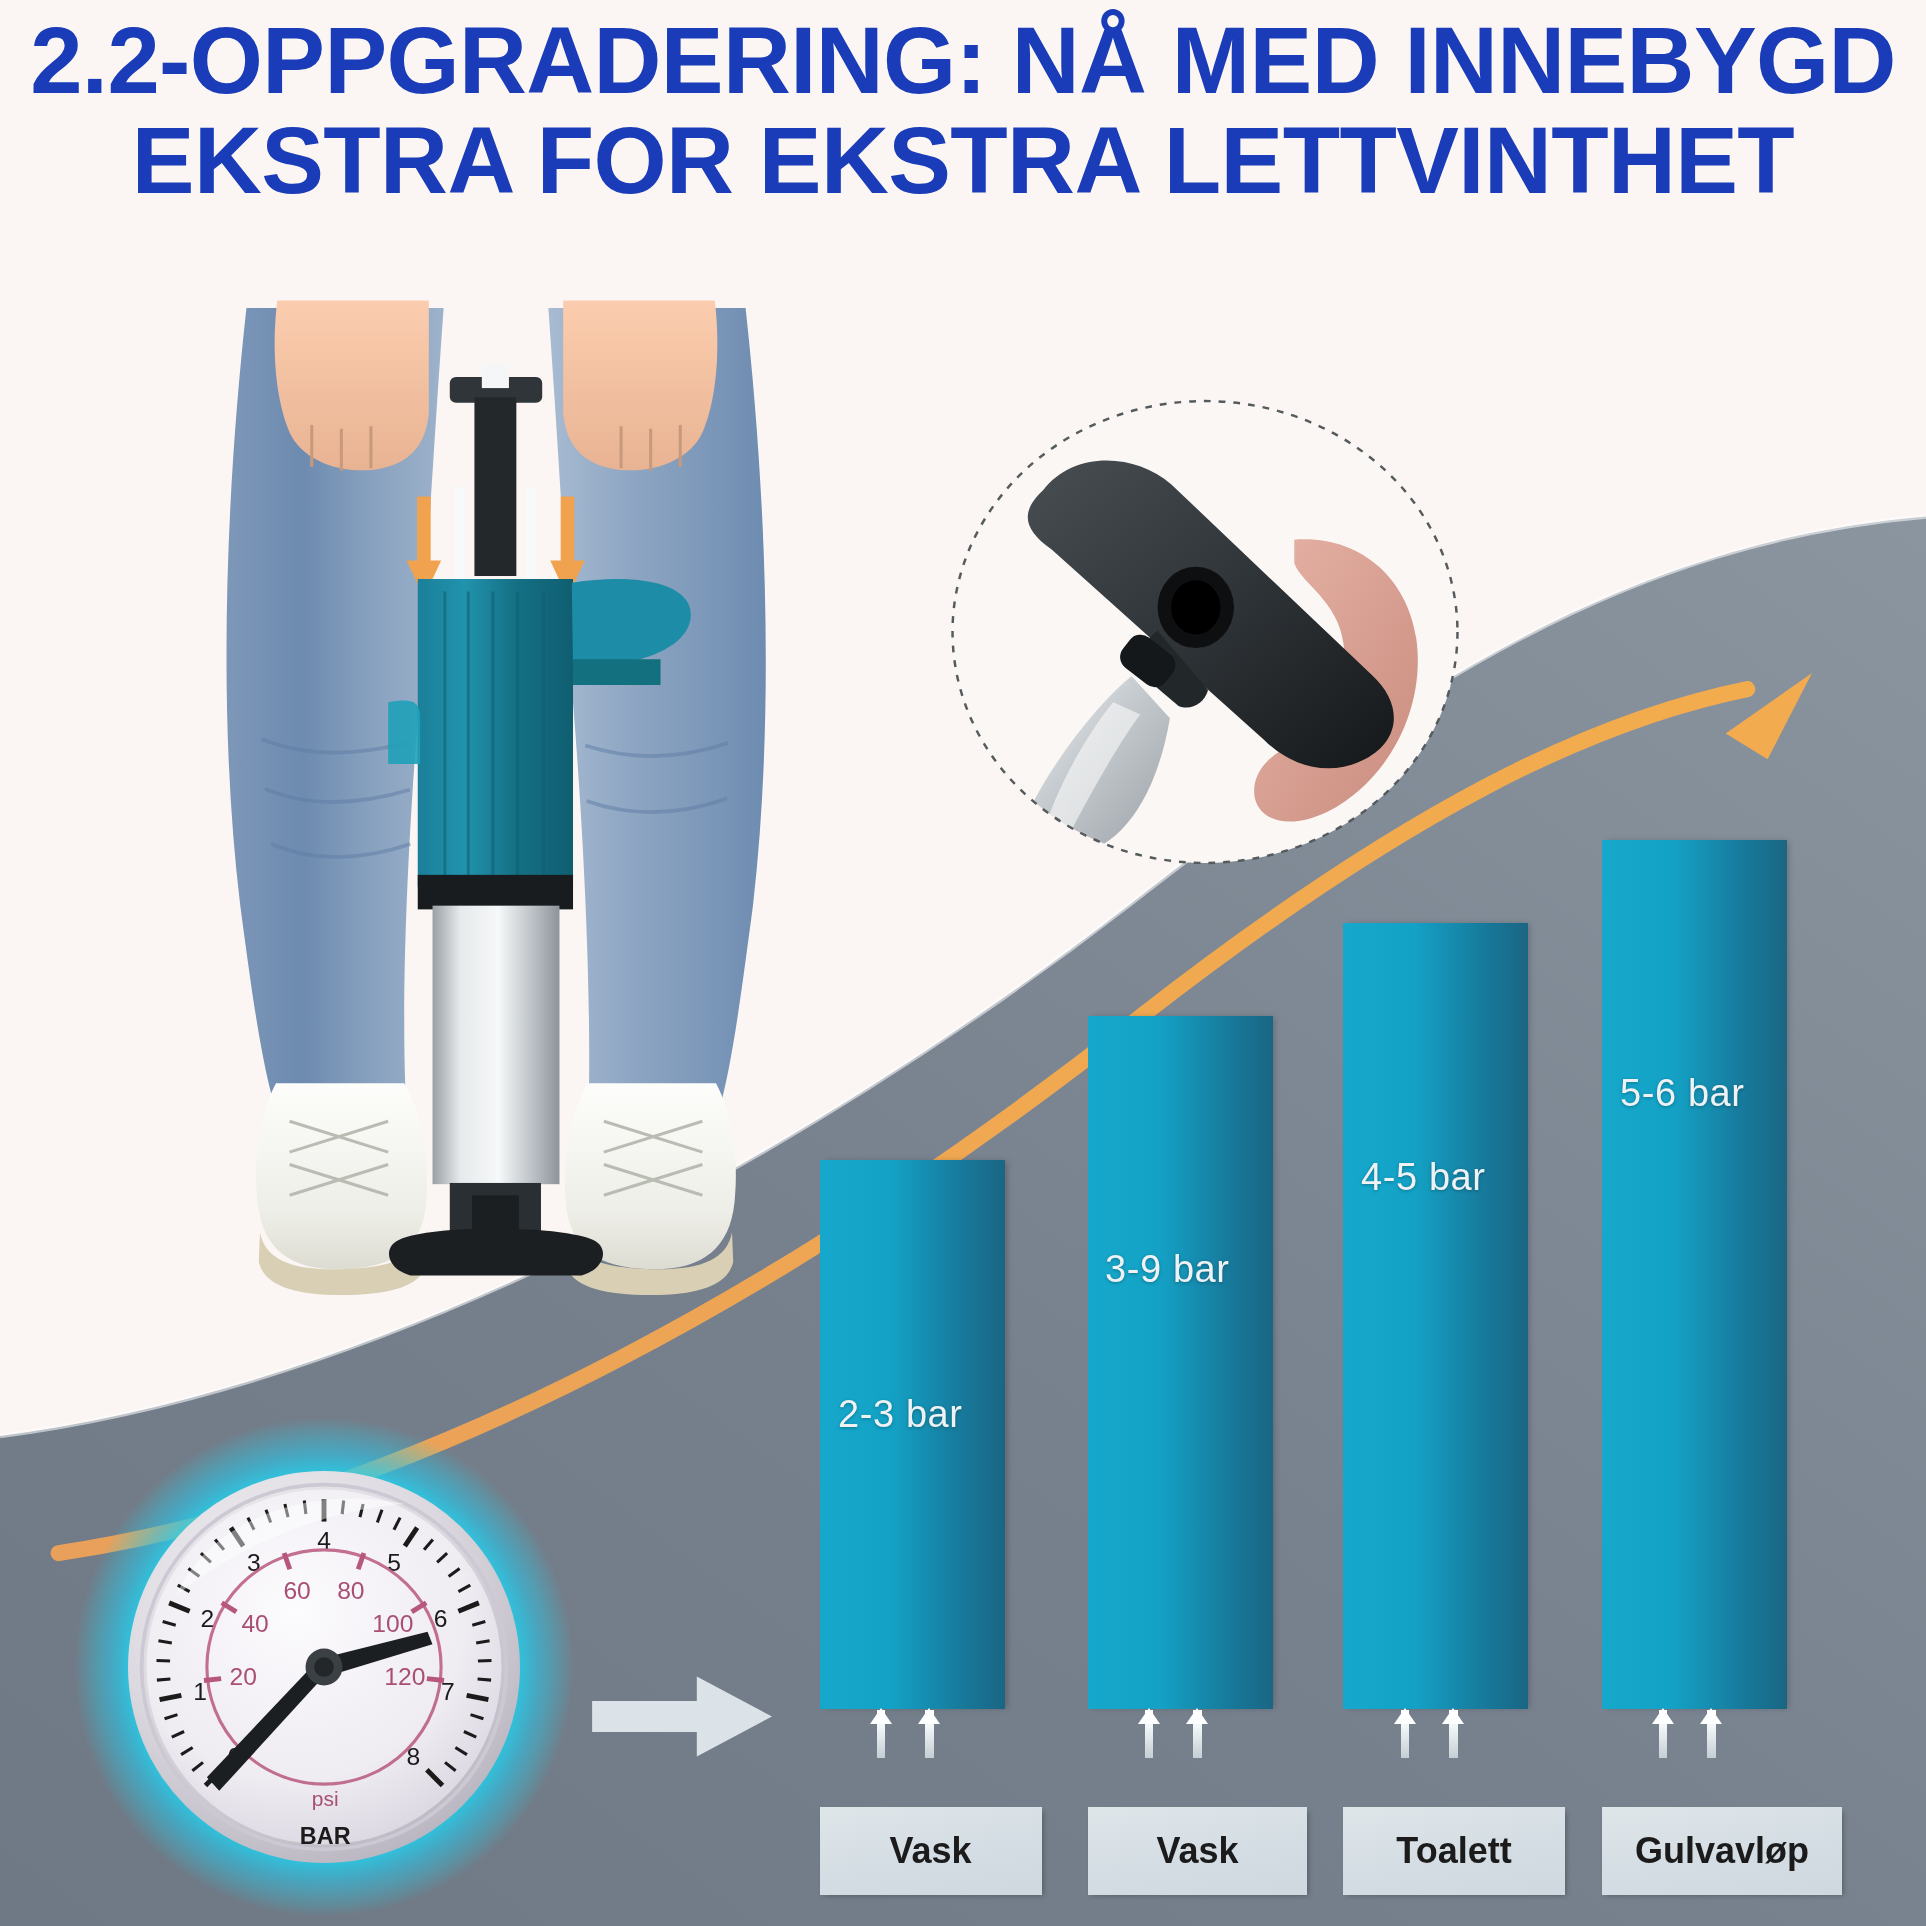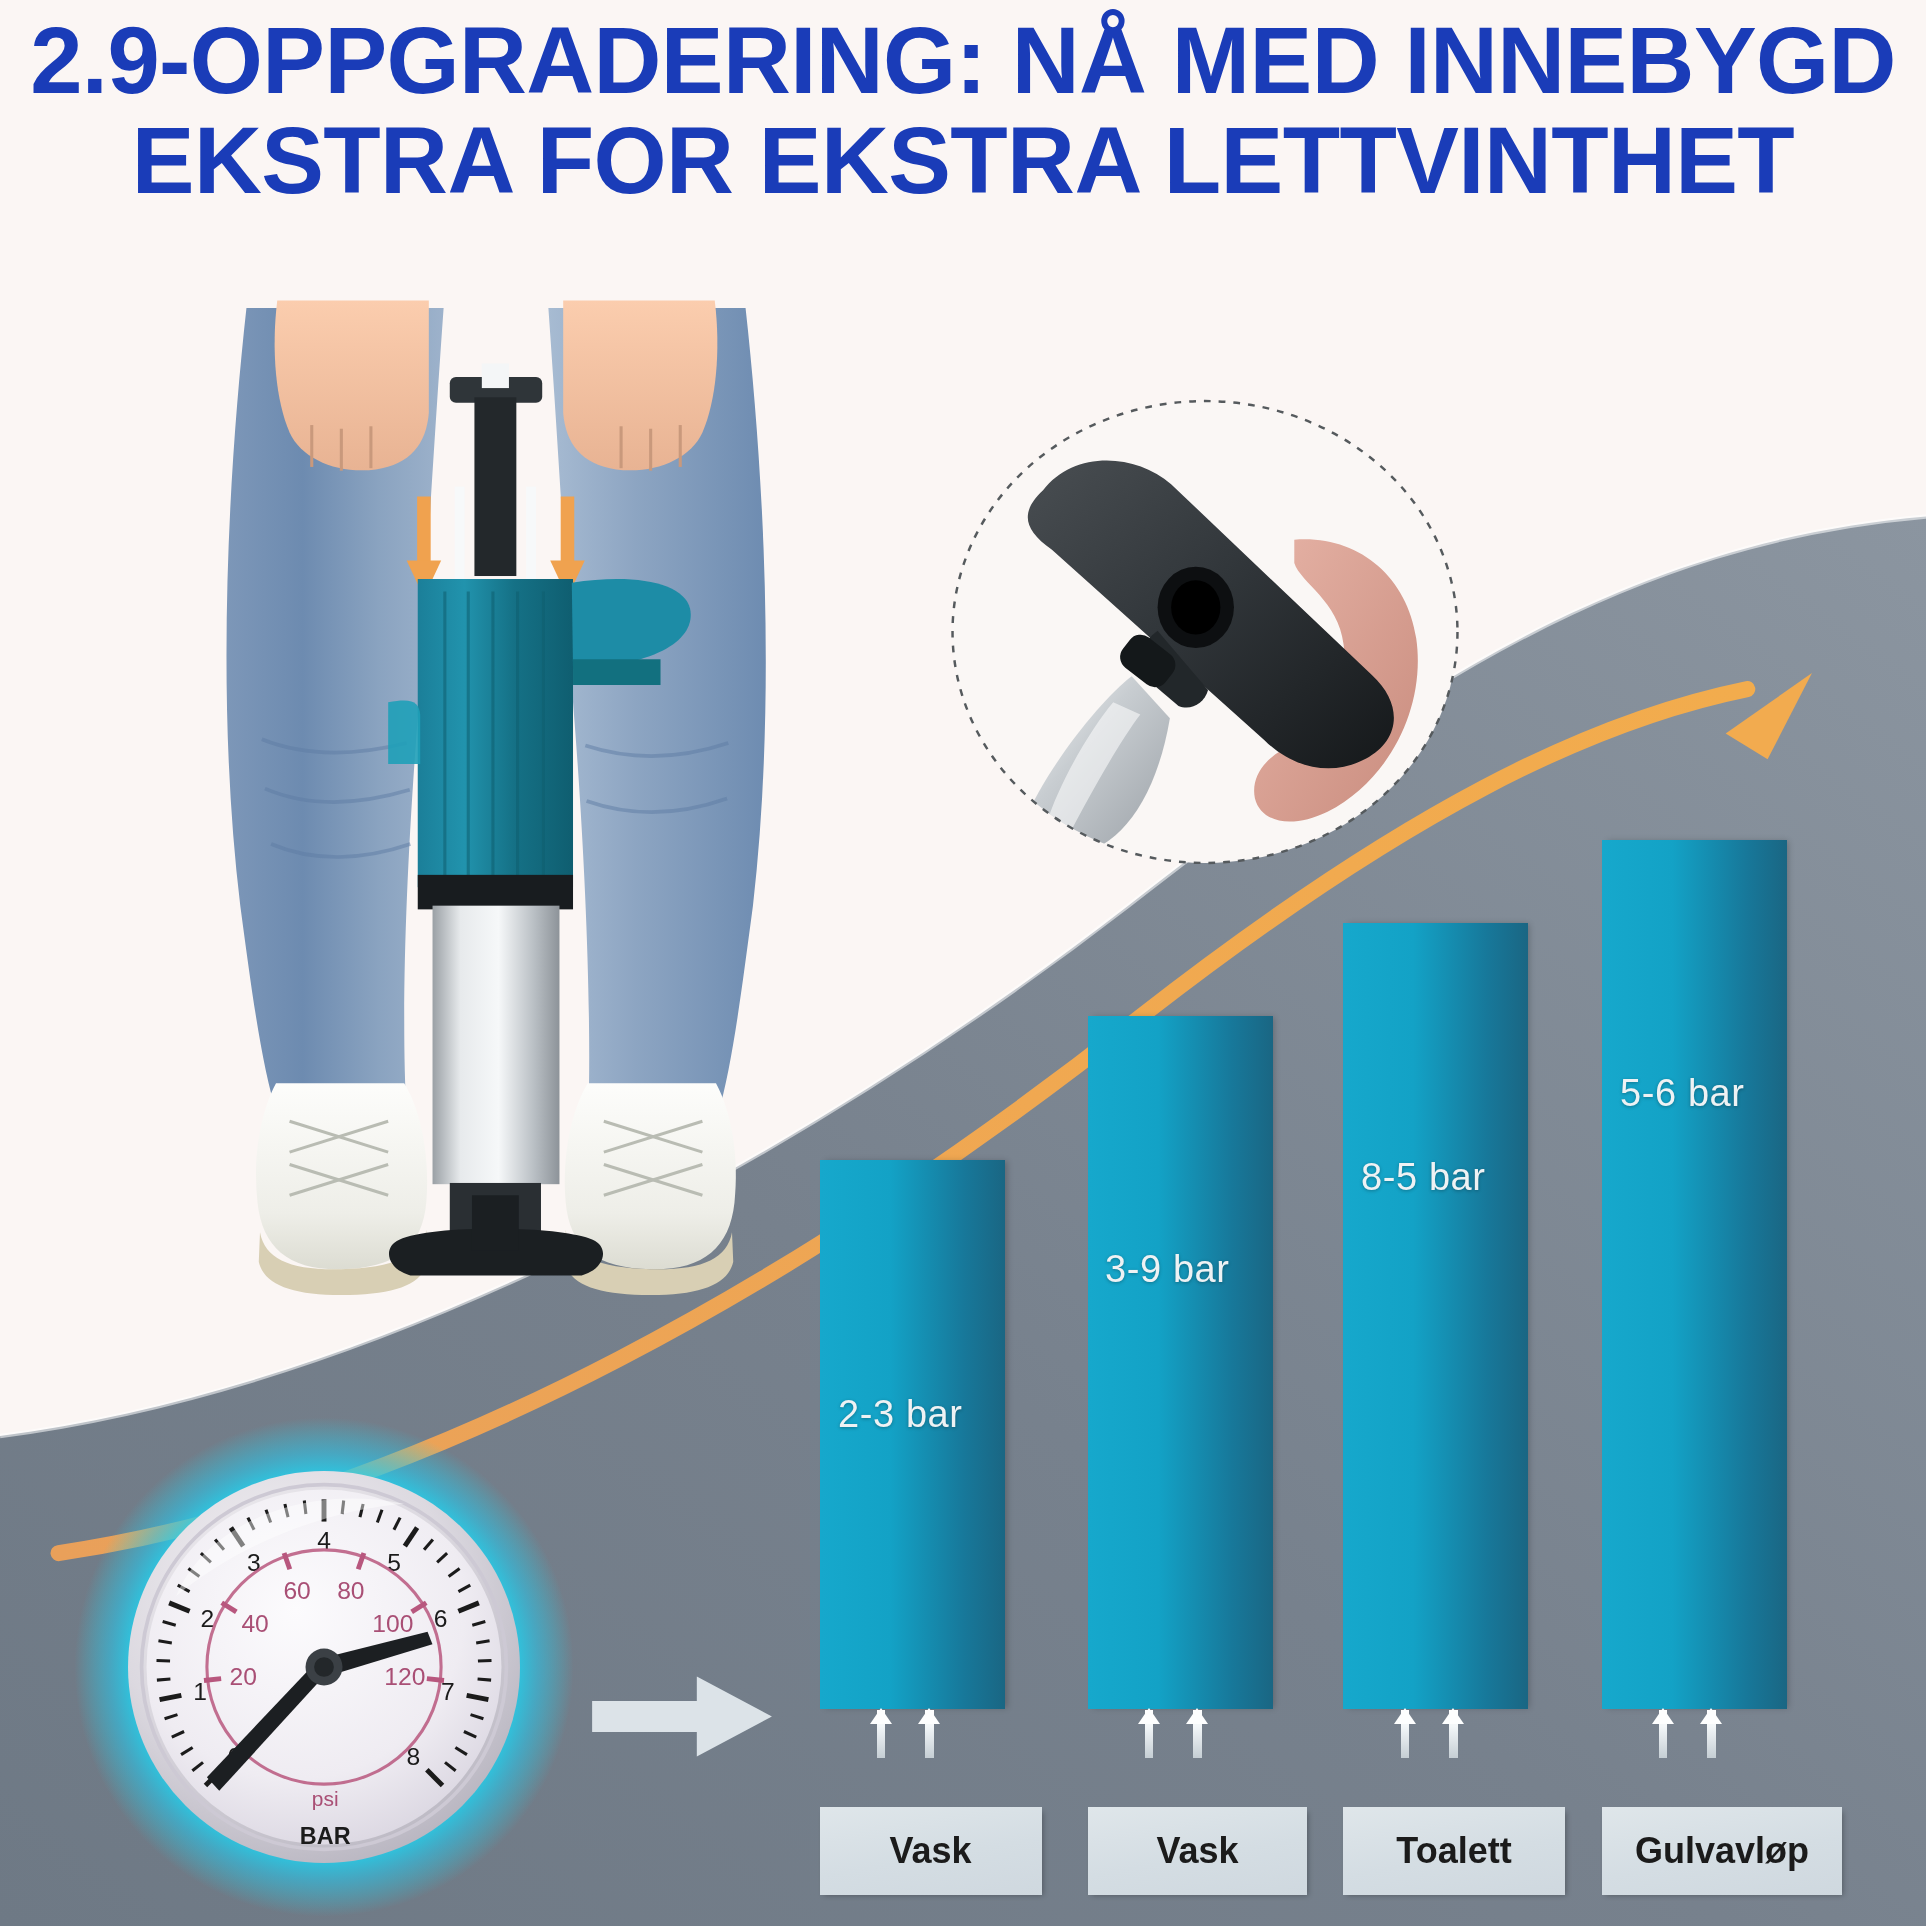--- a/index.html
+++ b/index.html
@@ -95,21 +95,21 @@
 
     <path d="M0,2330 C620,2250 1300,1880 1830,1470 C2290,1112 2640,880 3125,838" fill="none" stroke="#ffffff" stroke-opacity="0.55" stroke-width="7"></path>
   </svg>
 
   <svg class="gray-panel" viewBox="0 0 3125 3125" preserveAspectRatio="none" style="z-index:7;">
     <path d="M95,2520 C700,2430 1330,2060 1850,1650 C2280,1315 2580,1170 2835,1118" fill="none" stroke="url(#orangeGrad)" stroke-width="26" stroke-linecap="round"></path>
     <polygon points="2800,1190 2940,1092 2868,1232" fill="#f2ab4f"></polygon>
   </svg>
 
   <div class="title-wrap">
-    <div class="title-line">2.9-OPPGRADERING:  NÅ MED INNEBYGD</div>
+    <div class="title-line">2.2-OPPGRADERING:  NÅ MED INNEBYGD</div>
     <div class="title-line">EKSTRA FOR EKSTRA LETTVINTHET</div>
   </div>
 
   <div class="photo-main">
     <svg viewBox="0 0 950 1730" width="586" height="1066">
       <defs>
         <linearGradient id="denimL" x1="0" y1="0" x2="1" y2="0">
           <stop offset="0%" stop-color="#7d97b8"></stop>
           <stop offset="35%" stop-color="#6d8bb0"></stop>
           <stop offset="70%" stop-color="#8aa3c0"></stop>
@@ -409,21 +409,21 @@
 
   <div class="chart">
 
     <div class="bar" style="left:18.5px;width:185px;height:549px;"></div>
     <div class="bar-label" style="left:37px;top:512px;">2-3 bar</div>
 
     <div class="bar" style="left:287px;width:185px;height:693px;"></div>
     <div class="bar-label" style="left:304px;top:367px;">3-9 bar</div>
 
     <div class="bar" style="left:542px;width:185px;height:786px;"></div>
-    <div class="bar-label" style="left:560px;top:275px;">8-5 bar</div>
+    <div class="bar-label" style="left:560px;top:275px;">4-5 bar</div>
 
     <div class="bar" style="left:801px;width:185px;height:869px;"></div>
     <div class="bar-label" style="left:819px;top:191px;">5-6 bar</div>
 
     <div class="uparrows" style="left:62px;">
       <div class="uparrow" style="left:13.6px;"></div>
       <div class="uparrow" style="left:62px;"></div>
     </div>
     <div class="uparrows" style="left:330px;">
       <div class="uparrow" style="left:13.6px;"></div>

